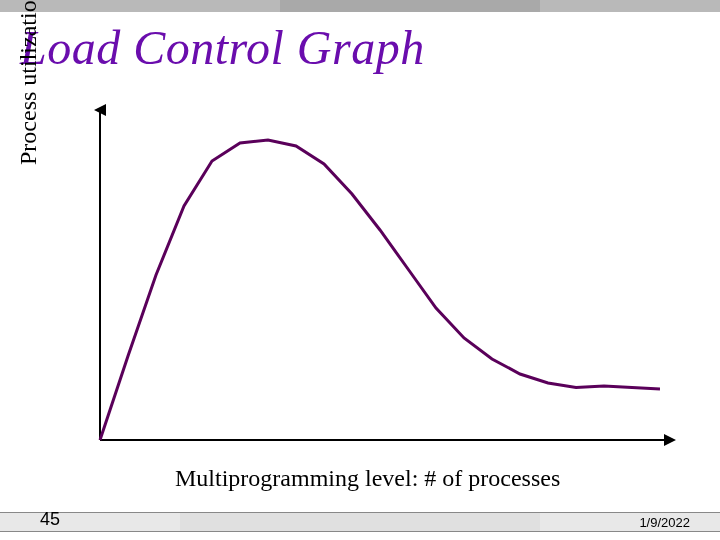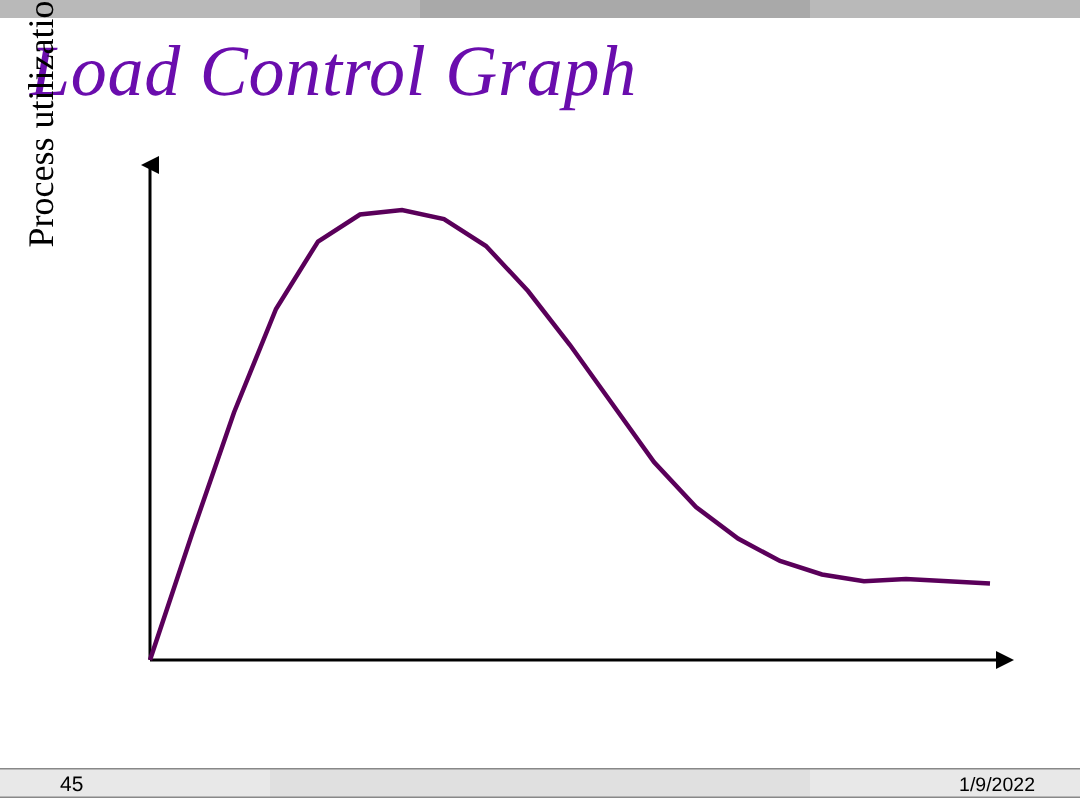--- a/index.html
+++ b/index.html
@@ -59,21 +59,21 @@
   }
   .footer .fseg { position: absolute; bottom: 8px; height: 20px; border-top: 1px solid #888; border-bottom: 1px solid #888; }
   .footer .f1 { left: 0; width: 180px; background: #e8e8e8; }
   .footer .f2 { left: 180px; width: 360px; background: #e0e0e0; }
   .footer .f3 { left: 540px; width: 180px; background: #e8e8e8; }
   .footer .page {
     position: absolute;
     left: 40px;
     bottom: 10px;
     font-family: Verdana, Geneva, sans-serif;
-    font-size: 14px;
+    font-size: 18px;
     color: #000;
   }
   .footer .date {
     position: absolute;
     right: 30px;
     bottom: 10px;
     font-family: Verdana, Geneva, sans-serif;
     font-size: 13px;
     color: #000;
   }
@@ -101,20 +101,21 @@
       </marker>
     </defs>
 
     <line x1="40" y1="340" x2="40" y2="10" stroke="#000" stroke-width="2" marker-end="url(#arrowY)"></line>
     <line x1="40" y1="340" x2="610" y2="340" stroke="#000" stroke-width="2" marker-end="url(#arrowX)"></line>
 
     <path id="curve-path" fill="none" stroke="#5a005a" stroke-width="3" d="M40.0,340.0 L68.0,256.0 L96.0,175.0 L124.0,106.0 L152.0,61.0 L180.0,43.0 L208.0,40.0 L236.0,46.0 L264.0,64.0 L292.0,94.0 L320.0,130.0 L348.0,169.0 L376.0,208.0 L404.0,238.0 L432.0,259.0 L460.0,274.0 L488.0,283.0 L516.0,287.5 L544.0,286.0 L572.0,287.5 L600.0,289.0"></path>
   </svg>
 
   <div class="ylabel">Process utilization</div>
+  <div class="xlabel">Multiprogramming level: # of processes</div>
 
   <div class="footer">
     <div class="fseg f1"></div>
     <div class="fseg f2"></div>
     <div class="fseg f3"></div>
     <div class="page">45</div>
     <div class="date">1/9/2022</div>
   </div>
 
 </div>

